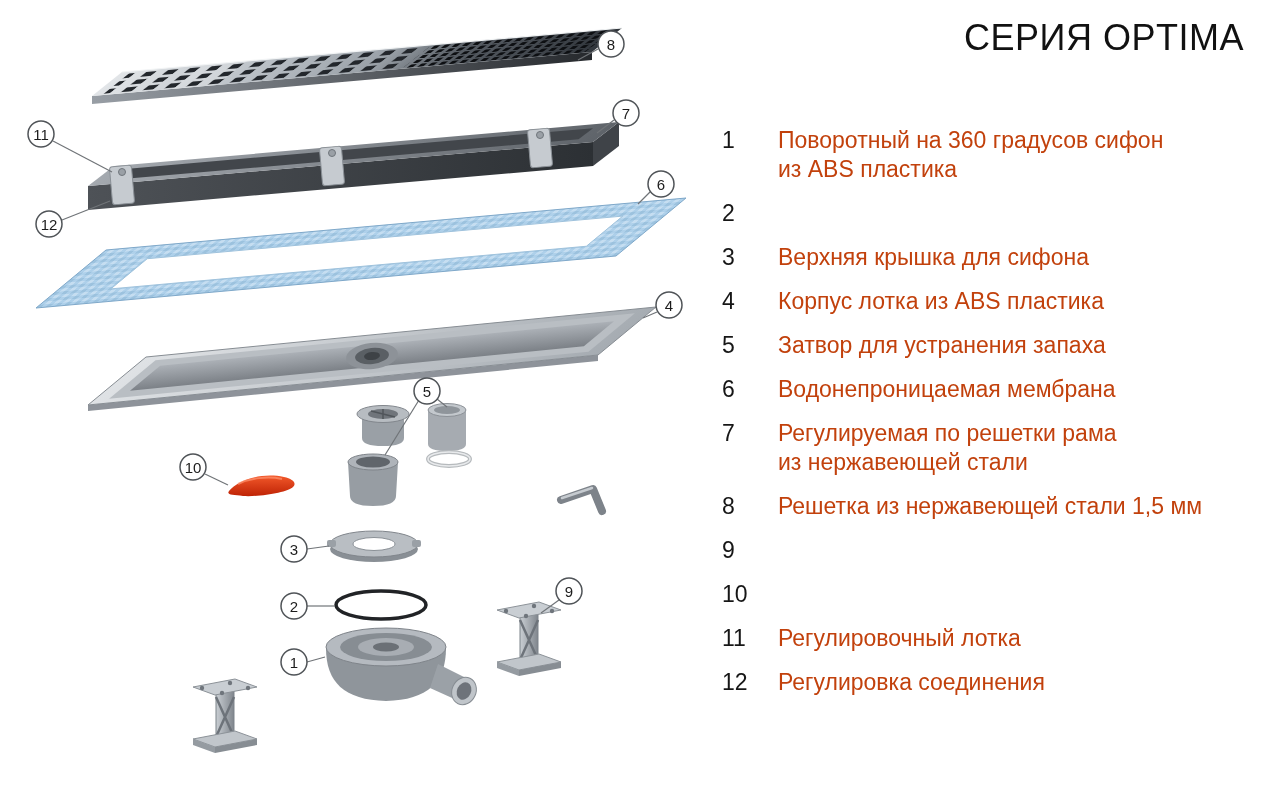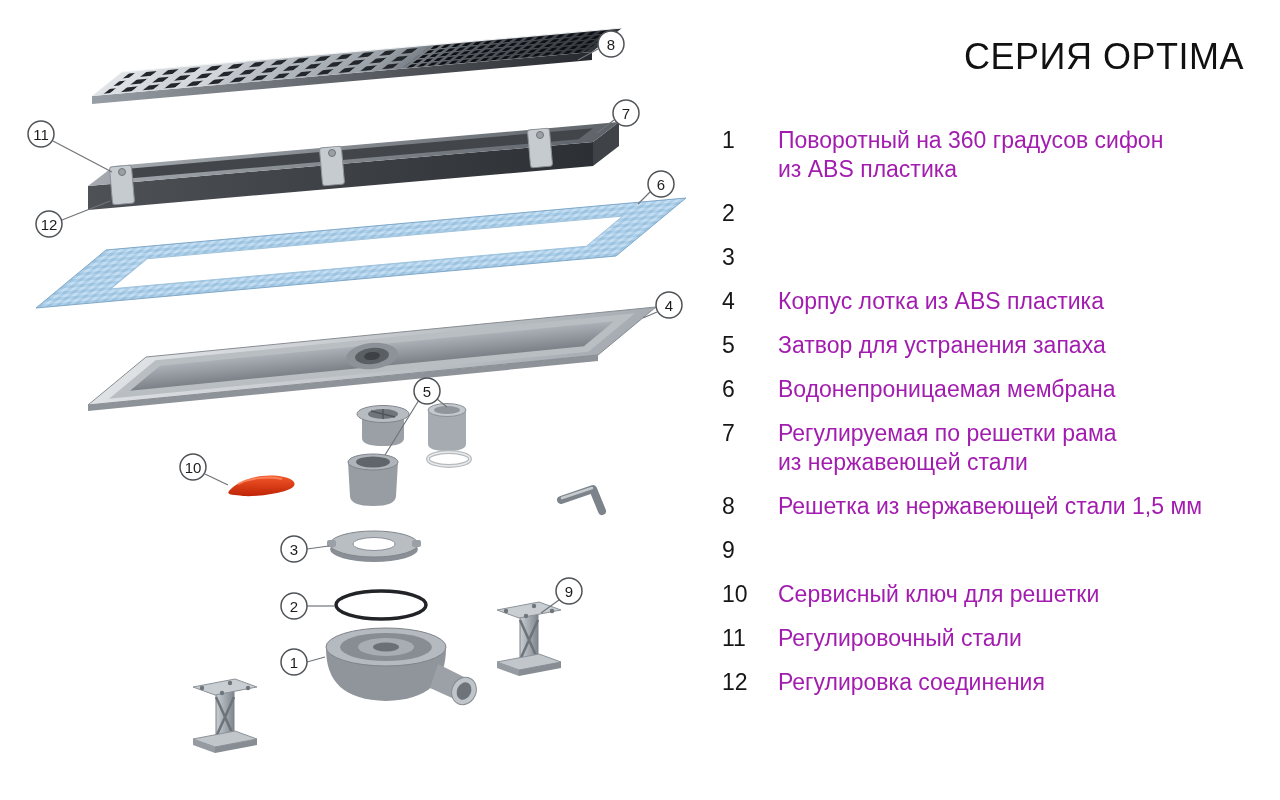--- a/index.html
+++ b/index.html
@@ -2,30 +2,30 @@
 <html><head>
 <meta charset="utf-8">
 <style>
   * { margin:0; padding:0; box-sizing:border-box; }
   html,body { background:#fff; }
   .page {
     position:relative; width:1280px; height:800px; background:#ffffff;
     overflow:hidden; font-family:"Liberation Sans", sans-serif; color:#161616;
   }
   .title {
-    position:absolute; top:36px; right:36px;
+    position:absolute; top:17px; right:36px;
     font-size:36px; font-weight:500; letter-spacing:0.5px; color:#111;
   }
   .parts {
     position:absolute; left:722px; top:126px; width:548px;
     display:flex; flex-direction:column; gap:15px;
   }
   .row { display:flex; align-items:flex-start; }
   .num { flex:0 0 56px; font-size:23px; line-height:1.26; color:#161616; }
-  .lbl { font-size:23px; line-height:1.26; color:#a21caf; white-space:pre-line; }
+  .lbl { font-size:23px; line-height:1.26; color:#c2410c; white-space:pre-line; }
   .diagram { position:absolute; left:0; top:0; }
   .callout-text { font-size:15px; fill:#1c1c1c; font-family:"Liberation Sans", sans-serif; }
 </style>
 </head>
 <body>
 
 <div class="page">
 
   <svg class="diagram" width="710" height="790" viewBox="0 0 710 790">
     <defs>
@@ -268,20 +268,21 @@
     <div class="row">
       <span class="num">1</span>
       <span class="lbl">Поворотный на 360 градусов сифон
 из ABS пластика</span>
     </div>
     <div class="row">
       <span class="num">2</span>
     </div>
     <div class="row">
       <span class="num">3</span>
+      <span class="lbl">Верхняя крышка для сифона</span>
     </div>
     <div class="row">
       <span class="num">4</span>
       <span class="lbl">Корпус лотка из ABS пластика</span>
     </div>
     <div class="row">
       <span class="num">5</span>
       <span class="lbl">Затвор для устранения запаха</span>
     </div>
     <div class="row">
@@ -295,25 +296,24 @@
     </div>
     <div class="row">
       <span class="num">8</span>
       <span class="lbl">Решетка из нержавеющей стали 1,5 мм</span>
     </div>
     <div class="row">
       <span class="num">9</span>
     </div>
     <div class="row">
       <span class="num">10</span>
-      <span class="lbl">Сервисный ключ для решетки</span>
     </div>
     <div class="row">
       <span class="num">11</span>
-      <span class="lbl">Регулировочный стали</span>
+      <span class="lbl">Регулировочный лотка</span>
     </div>
     <div class="row">
       <span class="num">12</span>
       <span class="lbl">Регулировка соединения</span>
     </div>
   </div>
 
 </div>
 
 </body></html>

